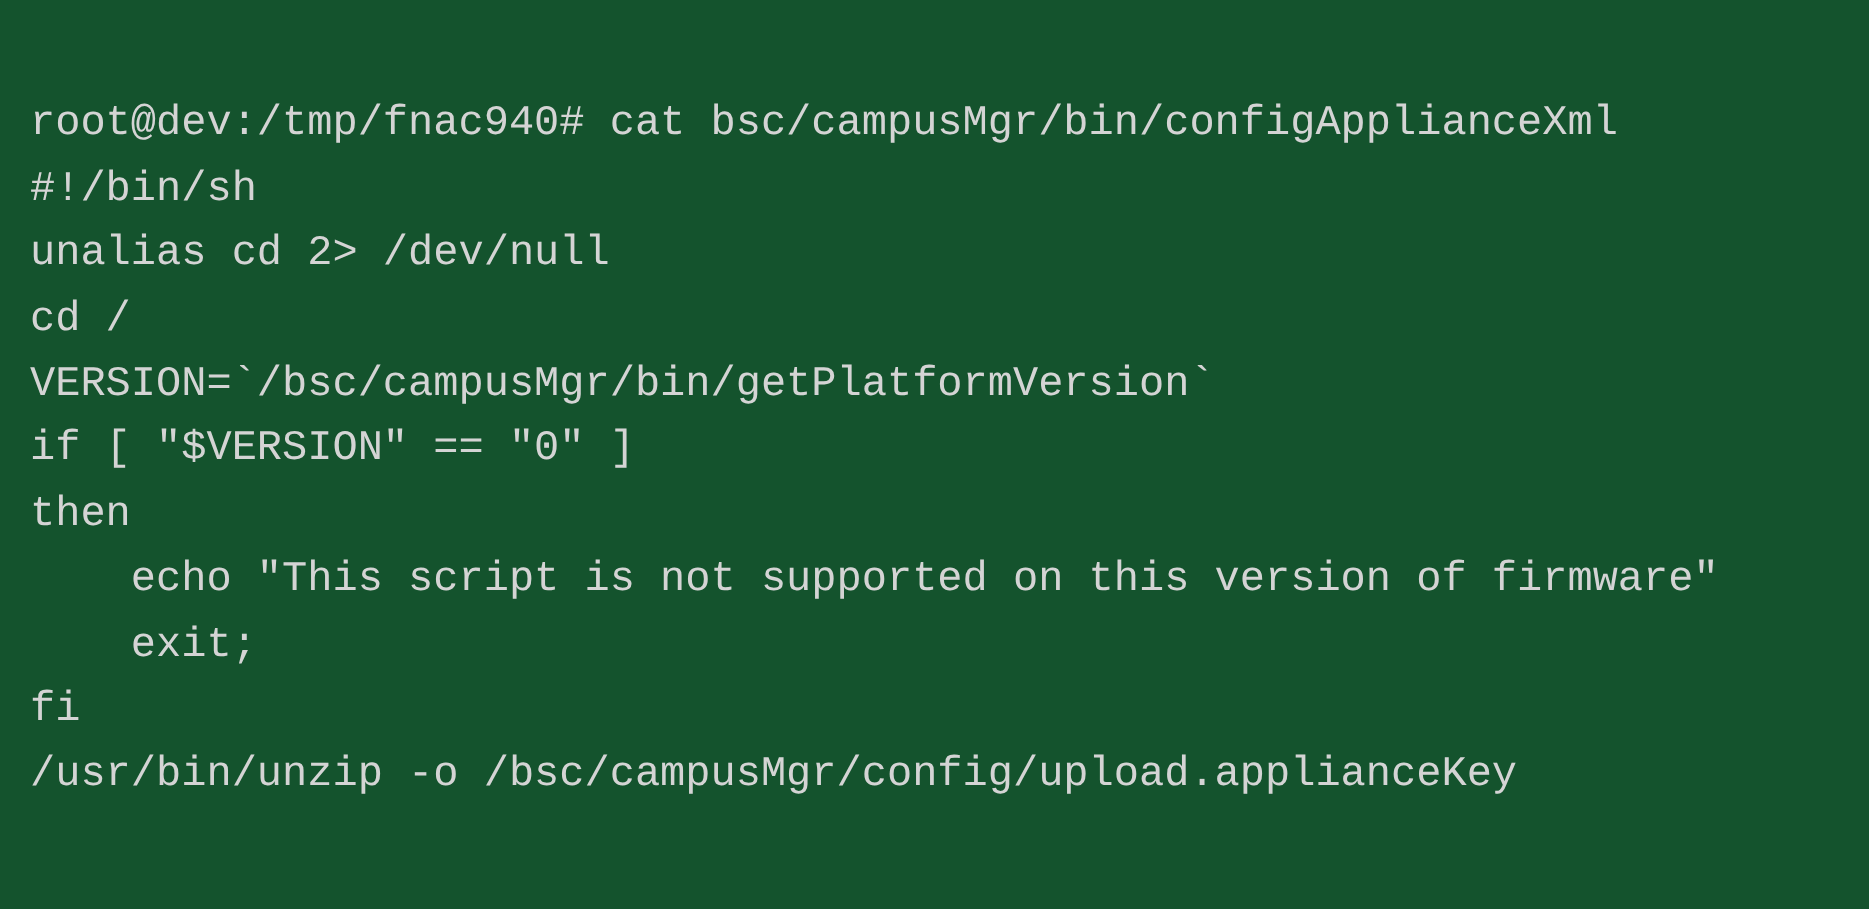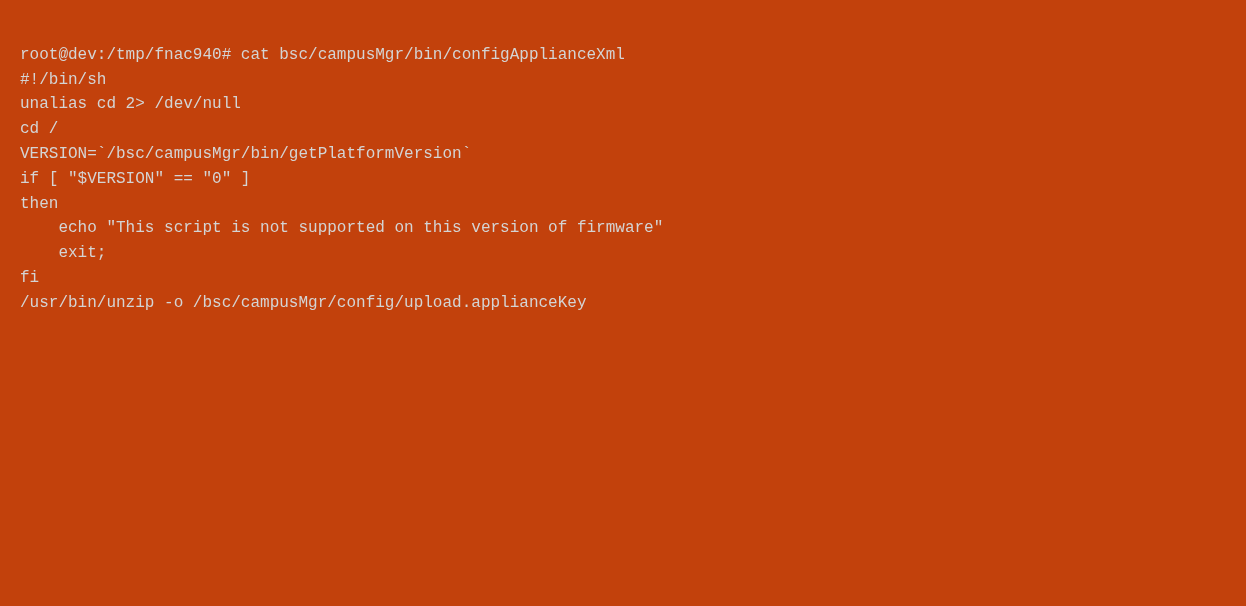--- a/index.html
+++ b/index.html
@@ -12,24 +12,24 @@
       width: 1246px;
       height: 606px;
       background-color: #1e1e1e;
       overflow: hidden;
       font-family: 'Courier New', Courier, monospace;
     }
 
     .terminal {
       width: 100%;
       height: 100%;
-      background-color: #c2410c;
+      background-color: #14532d;
       padding: 18px 20px;
       color: #d4d4d4;
-      font-size: 16px;
+      font-size: 28px;
       line-height: 1.55;
       white-space: pre;
     }
 
     .line {
       display: block;
     }
   </style>
 </head>
 <body>

